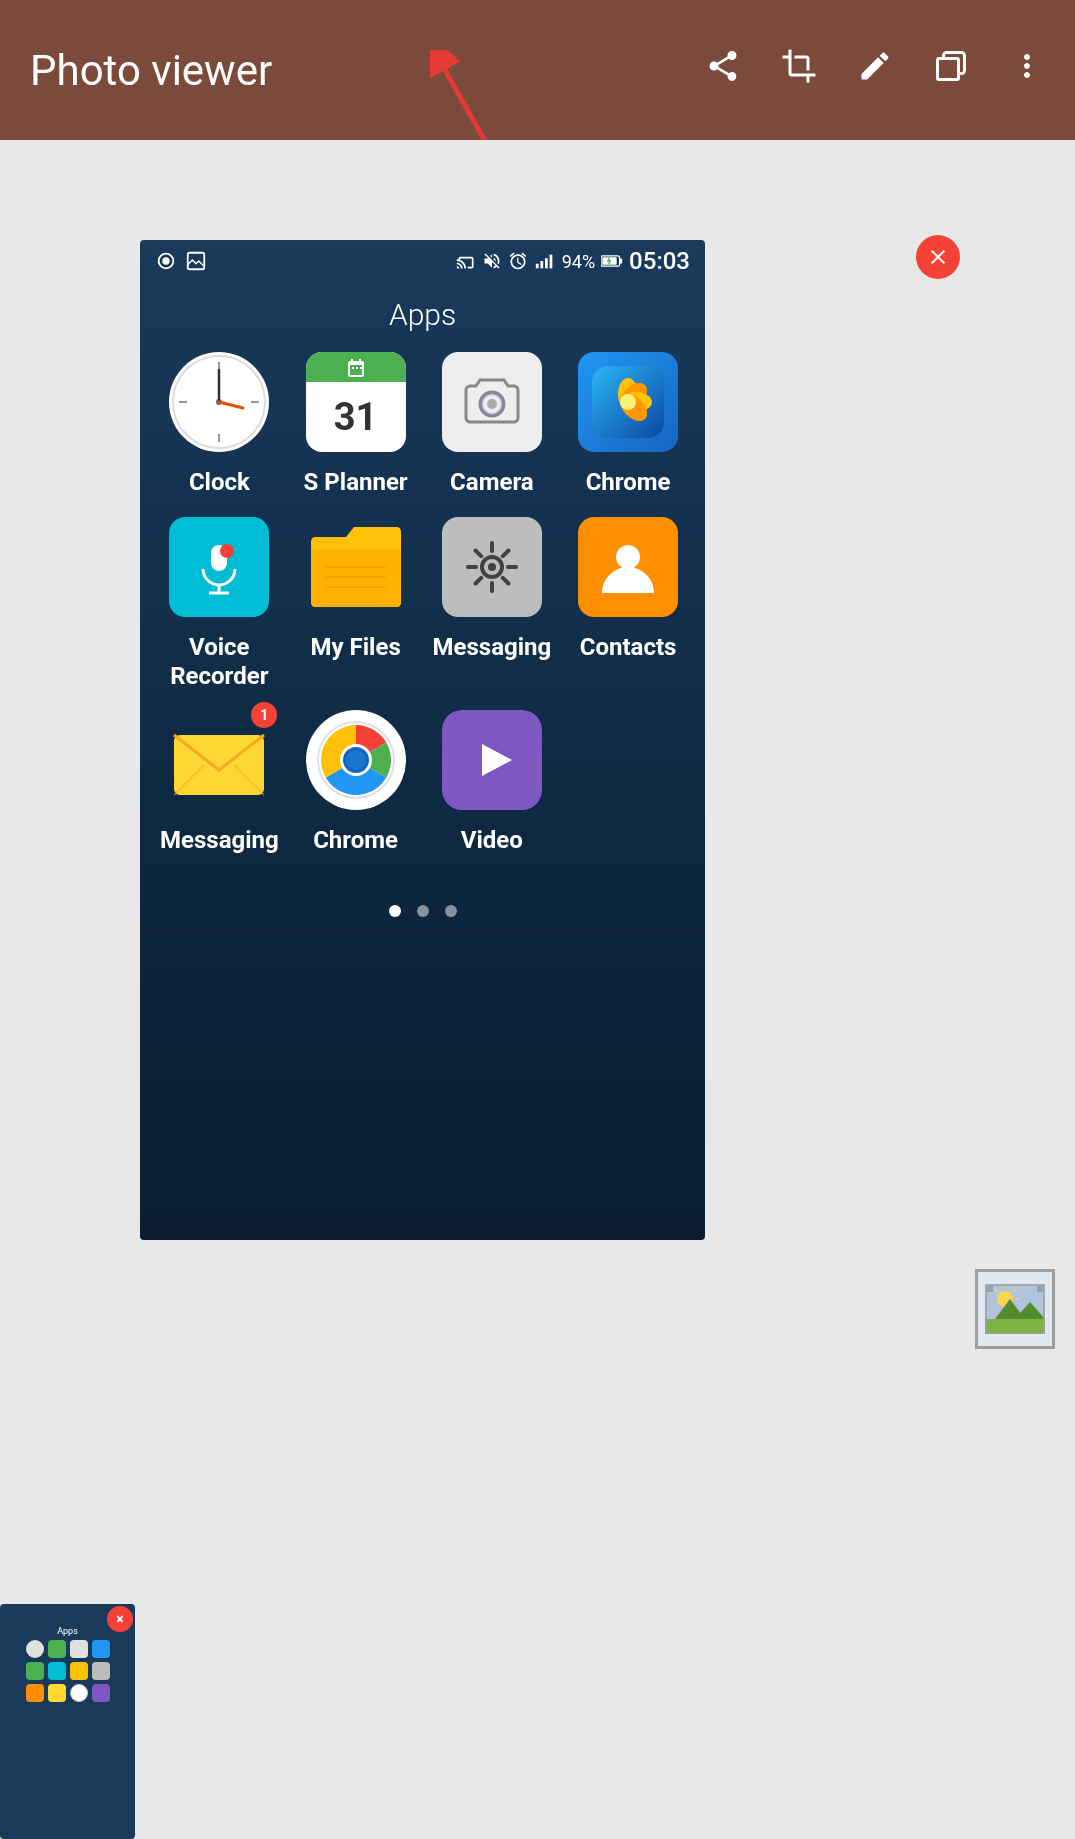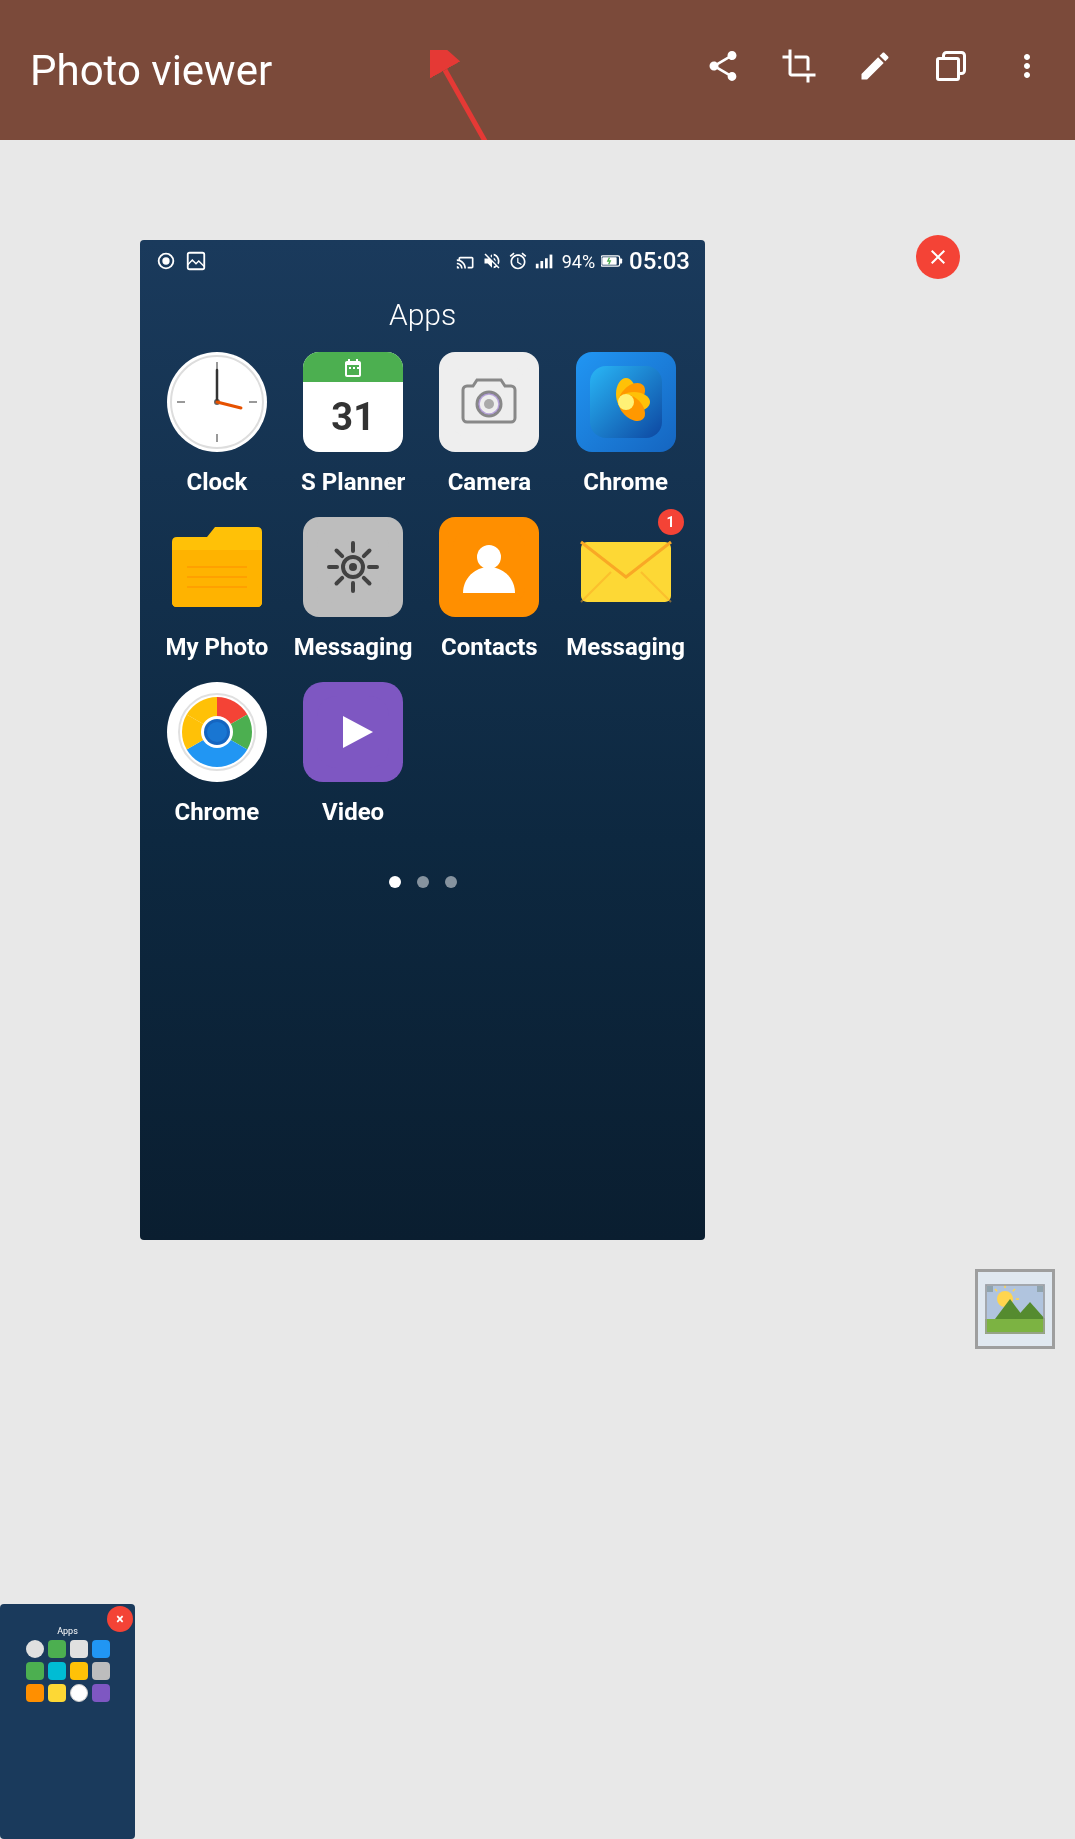--- a/index.html
+++ b/index.html
@@ -549,34 +549,51 @@
             <ellipse cx="36" cy="28" rx="10" ry="16" fill="#ff9800" transform="rotate(45,36,36)"></ellipse>
             <ellipse cx="36" cy="28" rx="10" ry="16" fill="#ffc107" transform="rotate(90,36,36)"></ellipse>
             <ellipse cx="36" cy="28" rx="10" ry="16" fill="#ff9800" transform="rotate(135,36,36)"></ellipse>
             <circle cx="36" cy="36" r="8" fill="#fff176"></circle>
           </svg>
         </div>
         <span class="app-label">Chrome</span>
       </div>
 
 
+      <div class="app-item">
+        <div class="voice-icon">
+          <svg width="72" height="72" viewBox="0 0 72 72">
+            <rect x="0" y="0" width="72" height="72" rx="16" fill="#00bcd4"></rect>
+
+            <rect x="28" y="14" width="16" height="26" rx="8" fill="white"></rect>
+
+            <circle cx="44" cy="20" r="7" fill="#f44336"></circle>
+
+            <path d="M20 38c0 8.8 7.2 16 16 16s16-7.2 16-16" fill="none" stroke="white" stroke-width="3"></path>
+            <line x1="36" y1="54" x2="36" y2="62" stroke="white" stroke-width="3"></line>
+            <line x1="26" y1="62" x2="46" y2="62" stroke="white" stroke-width="3"></line>
+          </svg>
+        </div>
+        <span class="app-label" style="white-space: pre-line;">Voice
+Recorder</span>
+      </div>
 
       <div class="app-item">
         <div class="files-icon">
           <svg width="100" height="90" viewBox="0 0 100 90">
 
             <path d="M5 20 Q5 15 10 15 L40 15 L48 5 L90 5 Q95 5 95 10 L95 80 Q95 85 90 85 L10 85 Q5 85 5 80 Z" fill="#ffc107"></path>
             <path d="M5 28 L95 28 L95 80 Q95 85 90 85 L10 85 Q5 85 5 80 Z" fill="#ffb300"></path>
 
             <line x1="20" y1="45" x2="80" y2="45" stroke="#ff8f00" stroke-width="2" opacity="0.5"></line>
             <line x1="20" y1="55" x2="80" y2="55" stroke="#ff8f00" stroke-width="2" opacity="0.5"></line>
             <line x1="20" y1="65" x2="80" y2="65" stroke="#ff8f00" stroke-width="2" opacity="0.5"></line>
           </svg>
         </div>
-        <span class="app-label">My Photo</span>
+        <span class="app-label">My Files</span>
       </div>
 
       <div class="app-item">
         <div class="settings-icon">
           <svg width="72" height="72" viewBox="0 0 72 72">
             <rect x="0" y="0" width="72" height="72" rx="16" fill="#bdbdbd"></rect>
 
             <circle cx="36" cy="36" r="10" fill="none" stroke="#424242" stroke-width="4"></circle>
             <circle cx="36" cy="36" r="4" fill="#424242"></circle>
 

